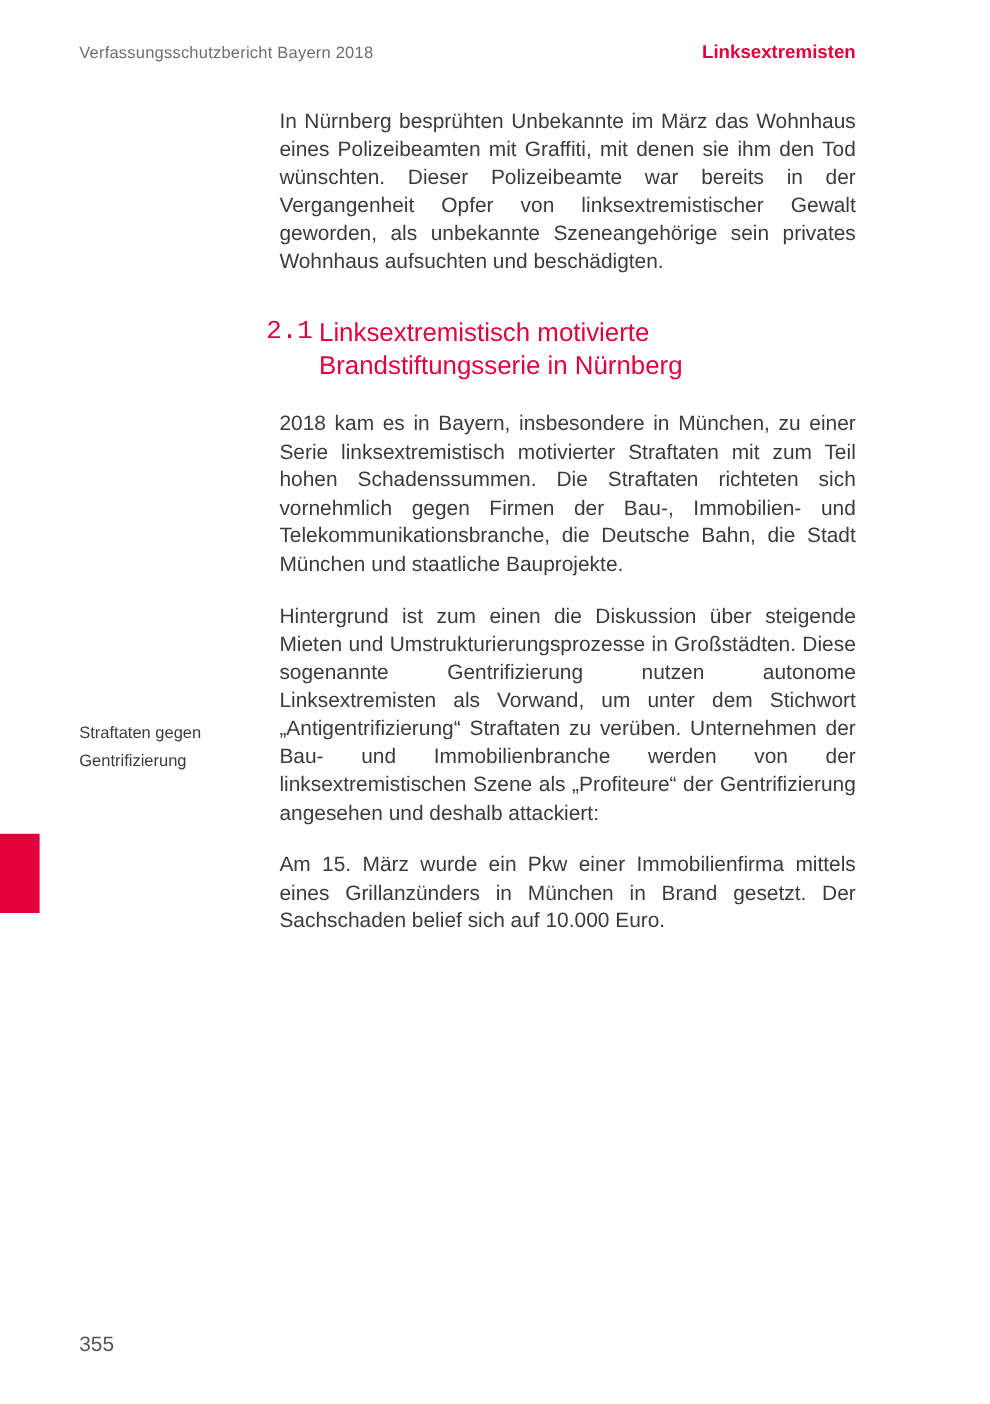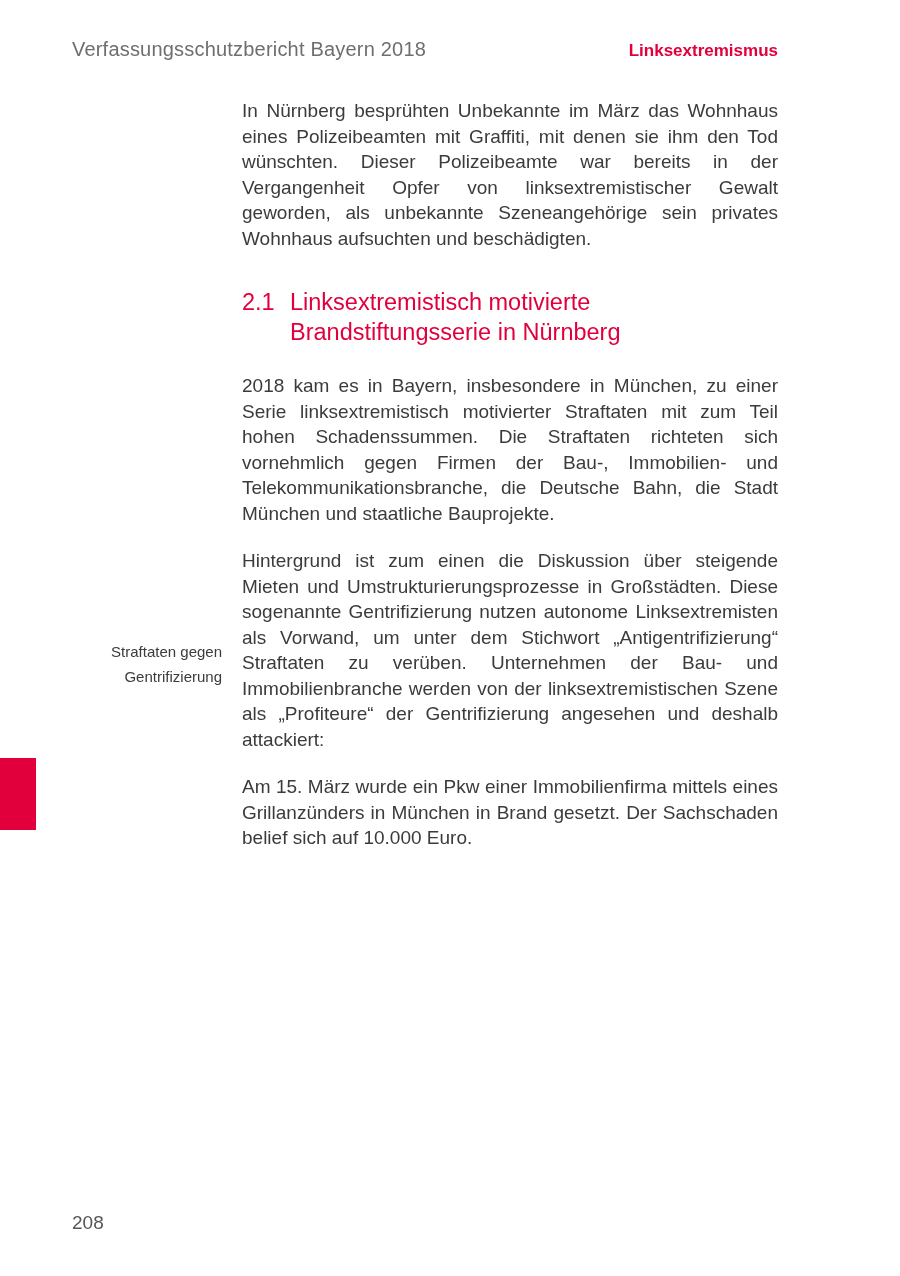--- a/index.html
+++ b/index.html
@@ -15,21 +15,21 @@
   .running-header {
     position: absolute;
     top: 38px;
     left: 72px;
     width: 706px;
     display: flex;
     justify-content: space-between;
     align-items: baseline;
   }
   .header-left {
-    font-size: 20px;
+    font-size: 15px;
     color: var(--header-gray, #6e6e6d);
     letter-spacing: 0.2px;
   }
   .header-right {
     font-size: 17px;
     font-weight: bold;
     color: var(--accent-red, #e2003c);
   }
   .text-column {
     position: absolute;
@@ -37,47 +37,47 @@
     top: 98px;
     width: 536px;
     color: var(--text, #3b3b3a);
     font-size: 19px;
     line-height: 25.5px;
   }
   .text-column p {
     text-align: justify;
     hyphens: auto;
     -webkit-hyphens: auto;
-    margin: 0 0 22px 0;
+    margin: 0 0 22px 12px;
   }
   .section-heading {
     display: flex;
     color: var(--accent-red, #e2003c);
     font-size: 23.5px;
     line-height: 30px;
     font-weight: 400;
     margin: 36px 0 26px 0;
     text-align: left;
   }
   .section-heading .sec-num {
     width: 48px;
     flex-shrink: 0;
+    font-family: Liberation Mono, monospace;
   }
   .section-heading .sec-title {
     flex: 1;
   }
   .margin-note {
     position: absolute;
     left: 72px;
-    top: 639px;
+    top: 654px;
     width: 150px;
     font-size: 15px;
     line-height: 25px;
     color: var(--text, #3b3b3a);
-    text-align: right;
   }
   .chapter-tab {
     position: absolute;
     left: 0;
     top: 758px;
     width: 36px;
     height: 72px;
     background: var(--accent-red, #e2003c);
   }
   .page-number {
@@ -88,21 +88,21 @@
     color: var(--page-number-gray, #565655);
   }
 </style>
 </head>
 <body>
 
 <div class="page">
 
   <div class="running-header">
     <span class="header-left">Verfassungsschutzbericht Bayern 2018</span>
-    <span class="header-right">Linksextremismus</span>
+    <span class="header-right">Linksextremisten</span>
   </div>
 
   <div class="chapter-tab"></div>
 
   <aside class="margin-note">Straftaten gegen Gentrifizierung</aside>
 
   <main class="text-column">
 
     <p>In Nürnberg besprühten Unbekannte im März das Wohnhaus eines Polizeibeamten mit Graffiti, mit denen sie ihm den Tod wünschten. Dieser Polizeibeamte war bereits in der Vergangenheit Opfer von linksextremistischer Gewalt geworden, als unbekannte Szeneangehörige sein privates Wohnhaus aufsuchten und beschädigten.</p>
 
@@ -116,15 +116,15 @@
 
     <p>Hintergrund ist zum einen die Diskussion über steigende Mieten und Umstrukturierungsprozesse in Großstädten. Diese sogenannte Gentrifizierung nutzen autonome Linksextremisten als Vorwand, um unter dem Stichwort „Antigentrifizierung“ Straftaten zu verüben. Unternehmen der Bau- und Immobilienbranche werden von der linksextremistischen Szene als „Profiteure“ der Gentrifizierung angesehen und deshalb attackiert:</p>
 
 
 
 
     <p>Am 15. März wurde ein Pkw einer Immobilienfirma mittels eines Grillanzünders in München in Brand gesetzt. Der Sachschaden belief sich auf 10.000 Euro.</p>
 
   </main>
 
-  <div class="page-number">208</div>
+  <div class="page-number">355</div>
 
 </div>
 
 </body></html>

